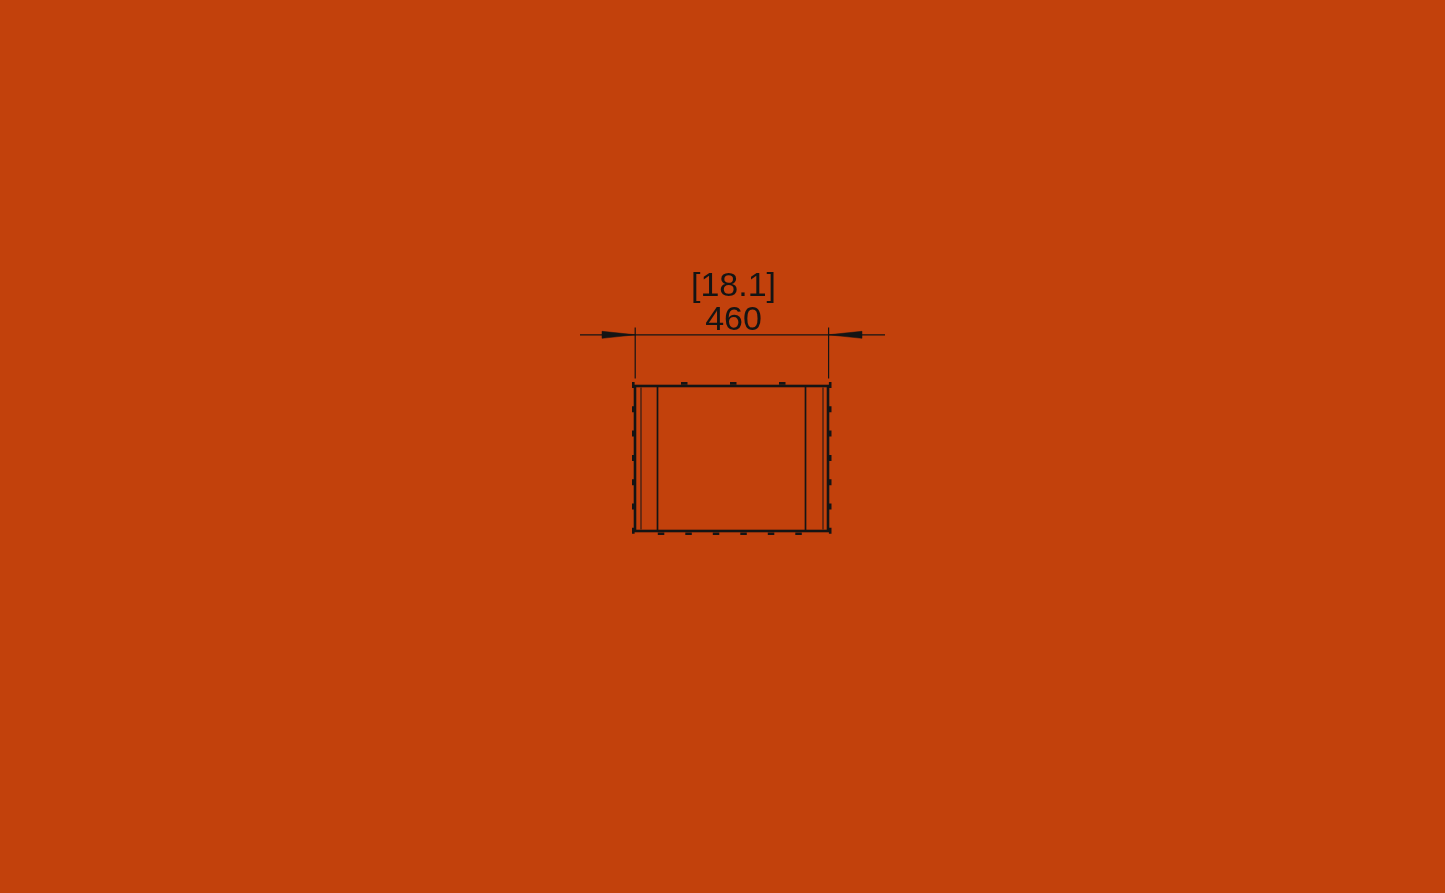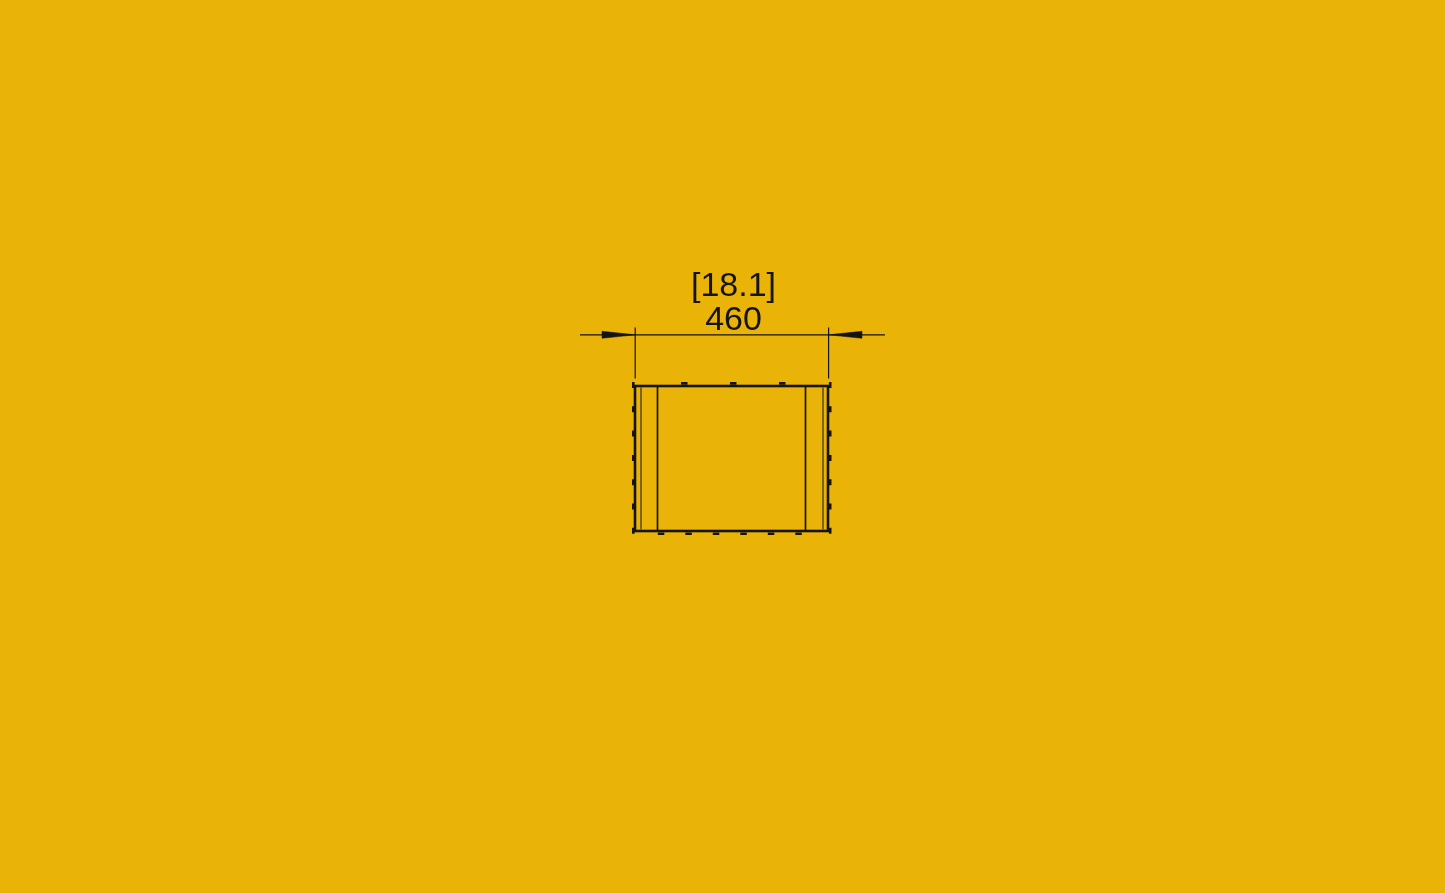--- a/index.html
+++ b/index.html
@@ -8,21 +8,21 @@
     background: #ffffff;
     width: 1445px;
     height: 893px;
     overflow: hidden;
     font-family: "Liberation Sans", sans-serif;
   }
   .stage {
     position: relative;
     width: 1445px;
     height: 893px;
-    background: #eab308;
+    background: #c2410c;
   }
   svg { display: block; }
   text.dim-label {
     font-family: "Liberation Sans", sans-serif;
     font-size: 34px;
     fill: #141414;
     text-anchor: middle;
   }
   .thin  { stroke: #141414; stroke-width: 1.2; fill: none; }
   .thick { stroke: #141414; stroke-width: 2.6; fill: none; }

